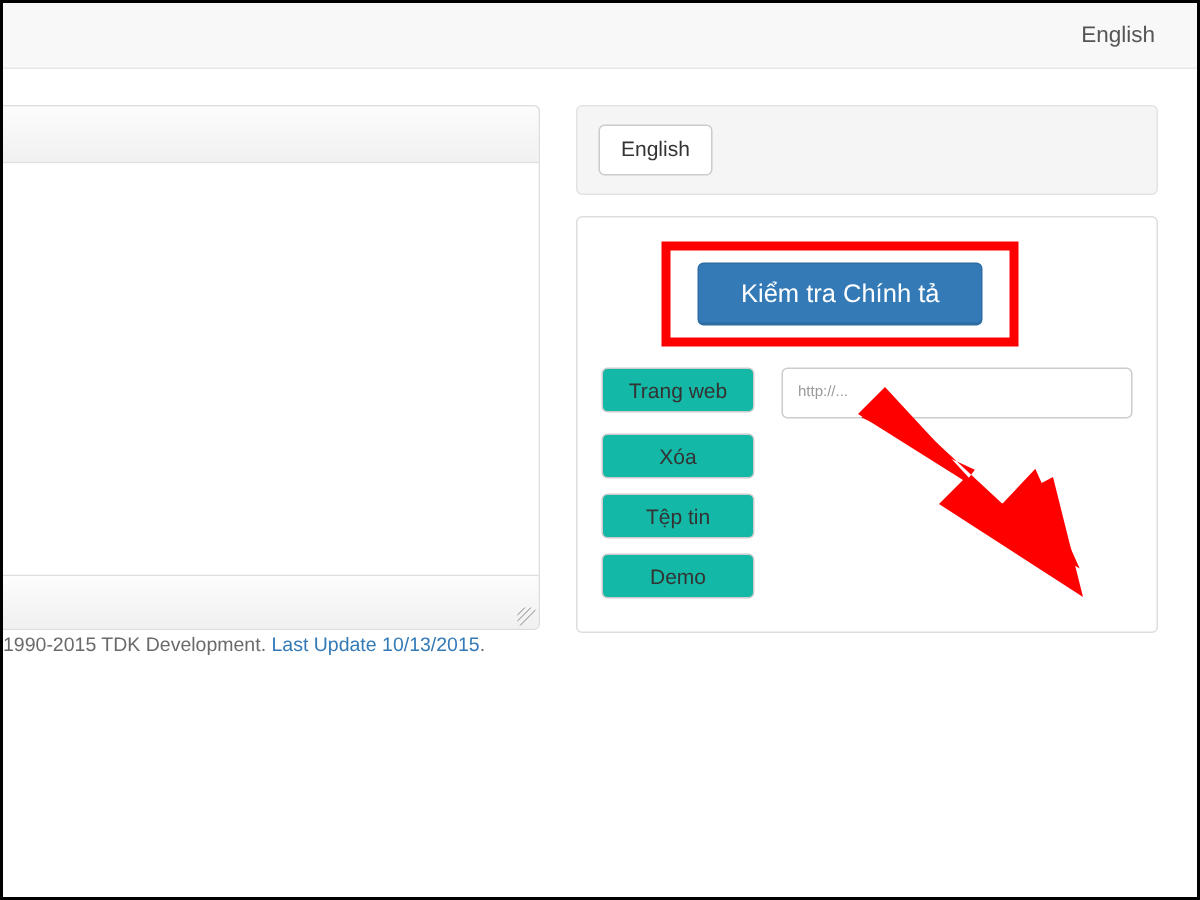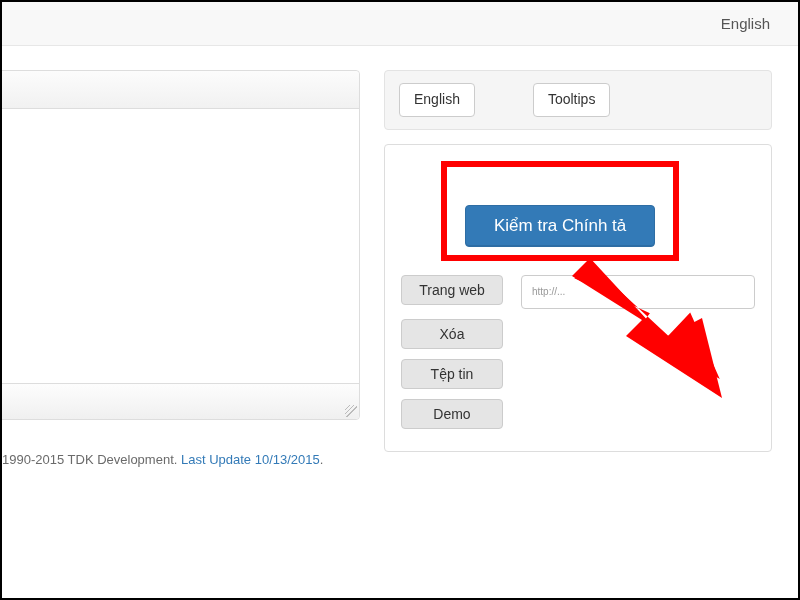--- a/index.html
+++ b/index.html
@@ -117,30 +117,29 @@
     }
     .btn-primary {
       background: #337ab7;
       border: 1px solid #2e6da4;
       color: #fff;
       font-size: 17px;
       padding: 10px 28px;
       border-radius: 4px;
       cursor: pointer;
       box-shadow: inset 0 -1px 0 rgba(0,0,0,0.1);
-      margin-top: 30px;
     }
     .row {
       display: flex;
       align-items: flex-start;
       gap: 18px;
       margin-bottom: 10px;
     }
     .btn-small {
-      background: #e5e5e5;
+      background: #14b8a6;
       border: 1px solid #ccc;
       border-radius: 4px;
       padding: 6px 0;
       width: 102px;
       font-size: 14px;
       color: #333;
       cursor: pointer;
       text-align: center;
     }
     .url-input {
@@ -185,21 +184,20 @@
     <div class="left-body"></div>
     <div class="left-footer">
       <div class="resize-grip"></div>
     </div>
   </div>
 
   <div class="right-col">
 
     <div class="top-buttons-panel">
       <button class="btn">English</button>
-      <button class="btn">Tooltips</button>
     </div>
 
     <div class="main-panel">
       <div class="highlight-box">
         <button class="btn-primary">Kiểm tra Chính tả</button>
       </div>
 
       <div class="row">
         <button class="btn-small">Trang web</button>
         <input class="url-input" type="text" placeholder="http://..." style="">

